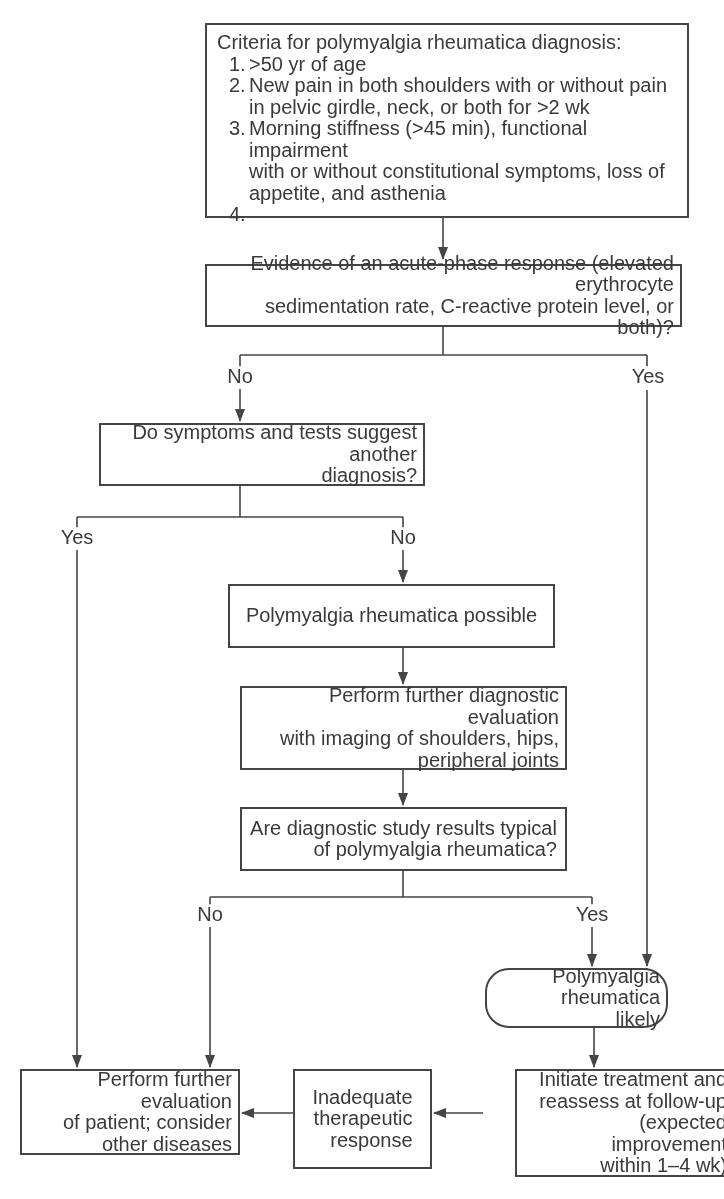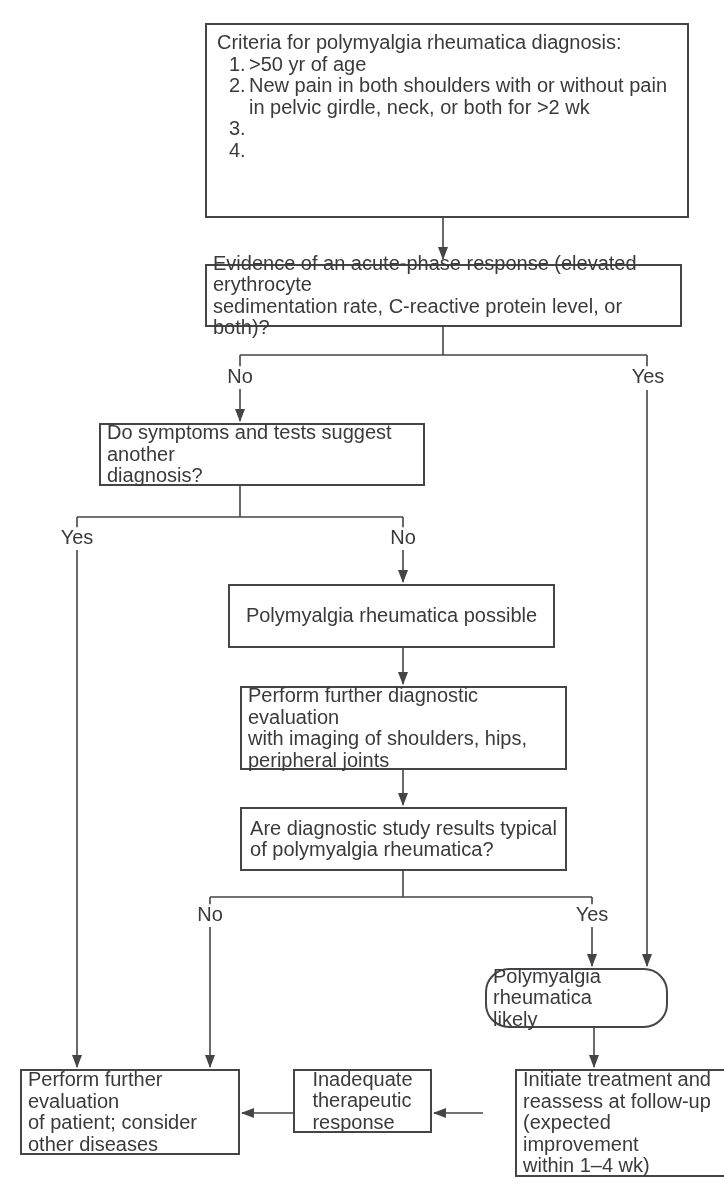--- a/index.html
+++ b/index.html
@@ -28,21 +28,21 @@
   .box {
     position: absolute;
     box-sizing: border-box;
     border: 2px solid #454547;
     background: #ffffff;
   }
   .box.center {
     display: flex;
     align-items: center;
     justify-content: center;
-    text-align: left;
+    text-align: right;
     white-space: pre-line;
     padding: 2px 6px;
   }
   .box.criteria {
     padding: 7px 10px 6px 10px;
   }
   .crit-item {
     display: flex;
     margin-left: 12px;
   }
@@ -98,20 +98,23 @@
       <span class="crit-num">1.</span>
       <span class="crit-text">&gt;50 yr of age</span>
     </div>
     <div class="crit-item">
       <span class="crit-num">2.</span>
       <span class="crit-text">New pain in both shoulders with or without pain
 in pelvic girdle, neck, or both for &gt;2 wk</span>
     </div>
     <div class="crit-item">
       <span class="crit-num">3.</span>
+      <span class="crit-text">Morning stiffness (&gt;45 min), functional impairment
+with or without constitutional symptoms, loss of
+appetite, and asthenia</span>
     </div>
     <div class="crit-item">
       <span class="crit-num">4.</span>
     </div>
   </div>
 
   <div class="box center" style="left:205px; top:264px; width:477px; height:63px;">Evidence of an acute-phase response (elevated erythrocyte
 sedimentation rate, C-reactive protein level, or both)?</div>
 
   <div class="branch-label" style="left:240px; top:377px;">No</div>
@@ -136,21 +139,21 @@
   <div class="branch-label" style="left:592px; top:915px;">Yes</div>
 
   <div class="box center" style="left:485px; top:968px; width:183px; height:60px;border-radius:24px;">Polymyalgia rheumatica
 likely</div>
 
   <div class="box center" style="left:483px; top:1069px; width:220px; height:108px;margin-left:32px;">Initiate treatment and
 reassess at follow-up
 (expected improvement
 within 1–4 wk)</div>
 
-  <div class="box center" style="left:293px; top:1069px; width:139px; height:64px;">Inadequate
+  <div class="box center" style="left:293px; top:1069px; width:139px; height:100px;">Inadequate
 therapeutic
 response</div>
 
   <div class="box center" style="left:20px; top:1069px; width:220px; height:86px;">Perform further evaluation
 of patient; consider
 other diseases</div>
 
 </div>
 
 </body></html>

